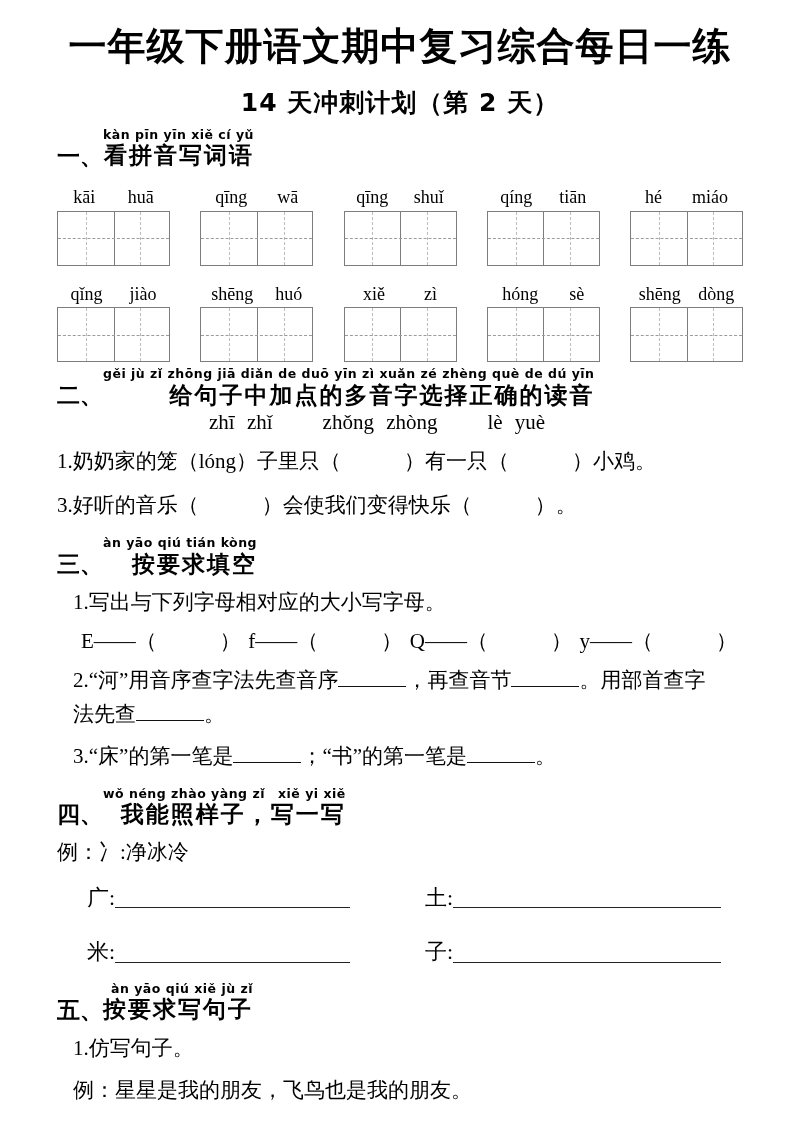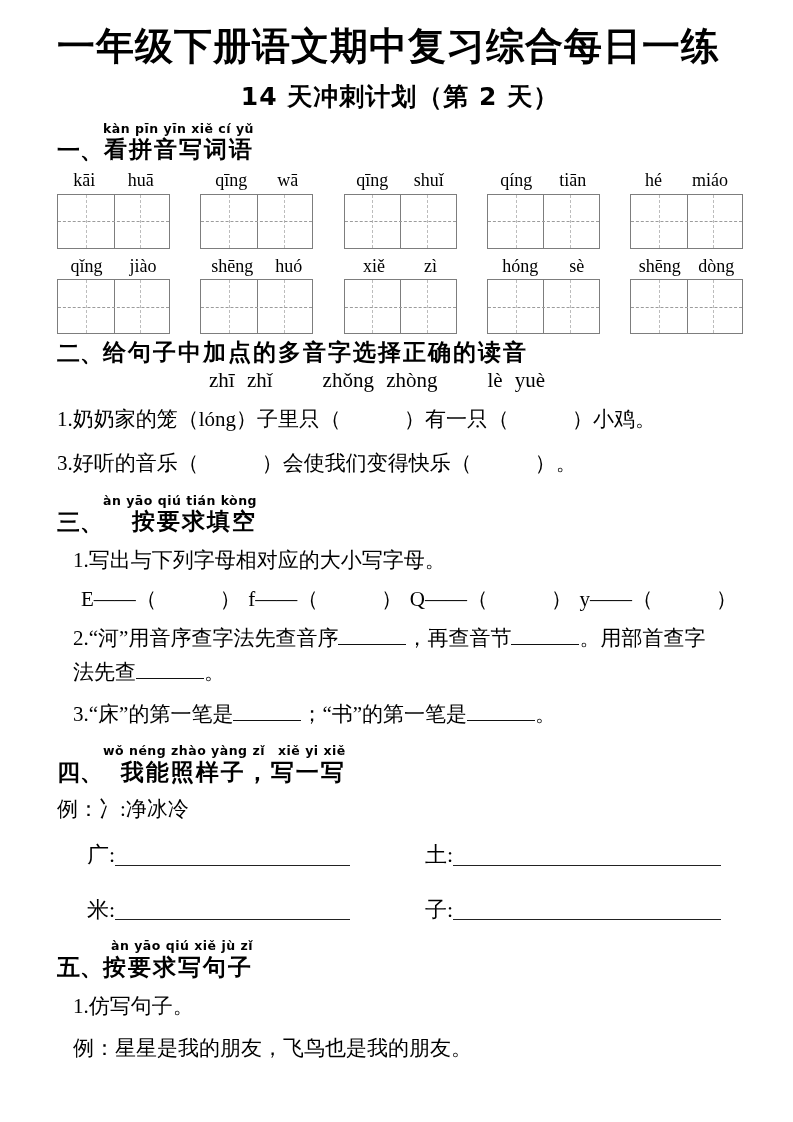--- a/index.html
+++ b/index.html
@@ -7,38 +7,38 @@
     position:relative;
     width:793px; min-height:1122px;
     box-sizing:border-box;
     padding:24px 50px 70px 57px;
     background:#fff;
     color:#000;
     font-family:"Liberation Serif","DejaVu Serif",serif;
   }
   
   .doc-title {
-    margin:0; 
+    margin:0; text-align:center;
     font-family:"DejaVu Sans","Liberation Sans",sans-serif;
     font-weight:900; font-size:38px; line-height:1.2; letter-spacing:1px;
   }
   .doc-subtitle {
-    margin:10px 0 0; text-align:center;
+    margin:16px 0 0; text-align:center;
     font-family:"DejaVu Sans","Liberation Sans",sans-serif;
     font-weight:bold; font-size:25px; letter-spacing:1px;
   }
   .sec-head { display:flex; align-items:flex-end;
     font-family:"DejaVu Sans","Liberation Sans",sans-serif; font-weight:bold; }
   .sec-num  { font-size:23px; line-height:1.1; }
   .sec-main { display:inline-block;text-align:right; }
   .sec-pinyin { display:block; font-size:12.5px; font-weight:bold; line-height:1;
     letter-spacing:0.5px; white-space:pre; margin-bottom:2px; }
   .sec-title  { display:block; font-size:23px; line-height:1.12; letter-spacing:2px; }
   
-  .pz-row { display:flex; justify-content:space-between; margin-top:7px; }
+  .pz-row { display:flex; justify-content:space-between; margin-top:18px; }
   .pz-word { width:113px; }
   .pz-pinyin { display:flex; justify-content:space-around; font-size:18px;
     line-height:1.15; margin-bottom:3px; white-space:nowrap; }
   .pz-box { position:relative; height:55px; box-sizing:border-box;
     border:1.5px solid #7d7d7d; background:#fff; }
   .pz-box::before { content:""; position:absolute; left:50%; top:0; bottom:0;
     width:0; border-left:1px solid #7d7d7d; }
   .pz-box::after  { content:""; position:absolute; top:50%; left:0; right:0;
     height:0; border-top:1px dashed #9c9c9c; }
   .pz-q { position:absolute; left:25%; right:25%; top:0; bottom:0;
@@ -179,20 +179,21 @@
             <span class="pz-q"></span>
           </div>
       </div>
     </div>
   </div>
 
   <div class="mt6">
     <div class="sec-head">
       <span class="sec-num">二、</span>
       <span class="sec-main">
+        <span class="sec-pinyin">gěi jù zǐ zhōng jiā diǎn de duō yīn zì xuǎn zé zhèng què de dú yīn</span>
         <span class="sec-title">给句子中加点的多音字选择正确的读音</span>
       </span>
     </div>
     <div class="options">
       <span>zhī zhǐ</span>
       <span>zhǒng zhòng</span>
       <span>lè yuè</span>
     </div>
     <p class="sent"><span>1.奶奶家的笼（lóng）子里</span><span class="dd">只</span><span>（　　　）有一</span><span class="dd">只</span><span>（　　　）小鸡。</span></p>
     <p class="sent"><span>3.好听的音</span><span class="dd">乐</span><span>（　　　）会使我们变得快</span><span class="dd">乐</span><span>（　　　）。</span></p>

